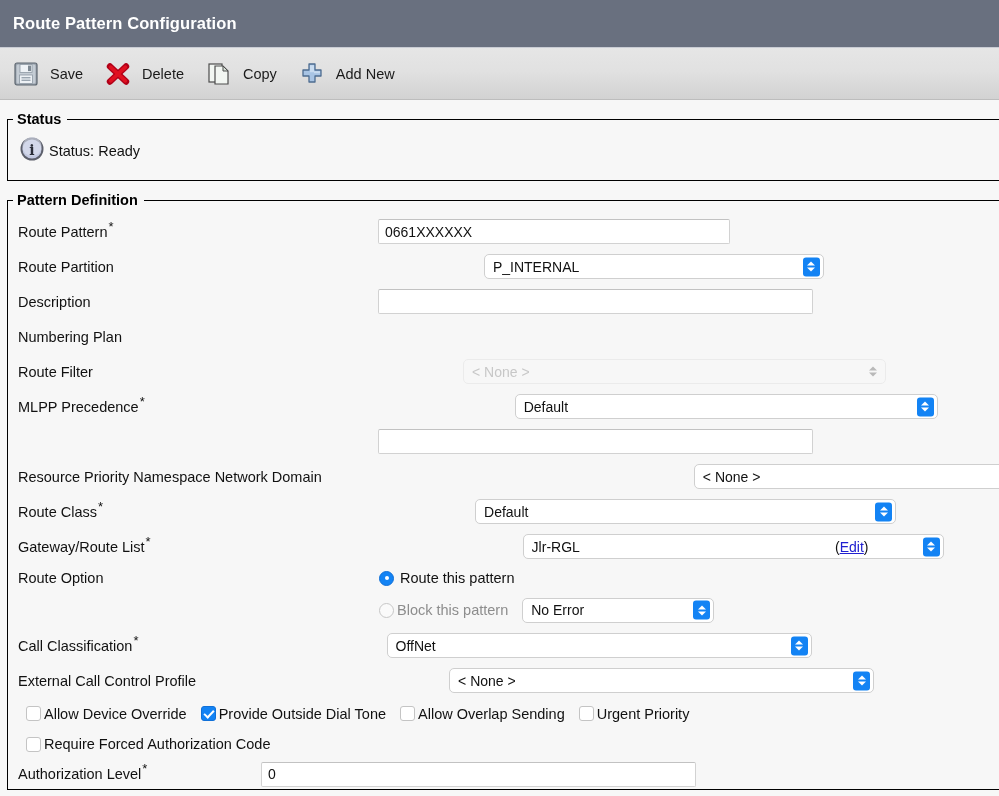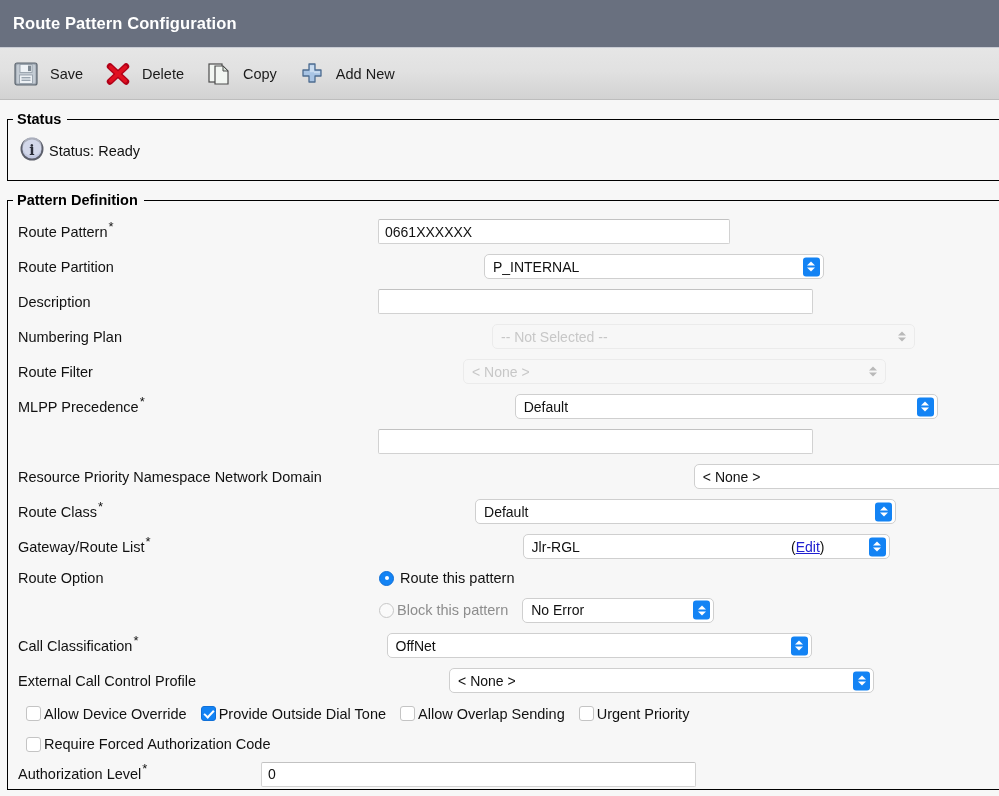--- a/index.html
+++ b/index.html
@@ -353,29 +353,20 @@
 
       <div class="row">
         <span class="lbl">Description</span>
         <span class="ctrl-col">
           <input class="txt" style="width: 435px;" type="text" value="">
         </span>
       </div>
 
       <div class="row">
         <span class="lbl">Numbering Plan</span>
-        <span class="ctrl-col sel-wrap">
-          <select class="sel disabled" style="width:423px" disabled="">
-            <option>-- Not Selected --</option>
-          </select>
-          <span class="sel-arrow dis">
-              <i class="up"></i>
-              <i class="down"></i>
-            </span>
-        </span>
       </div>
 
       <div class="row">
         <span class="lbl">Route Filter</span>
         <span class="ctrl-col sel-wrap">
           <select class="sel disabled" style="width:423px" disabled="">
             <option>&lt; None &gt;</option>
           </select>
           <span class="sel-arrow dis">
               <i class="up"></i>
@@ -422,29 +413,29 @@
           <span class="sel-arrow">
               <i class="up"></i>
               <i class="down"></i>
             </span>
         </span>
       </div>
 
       <div class="row">
         <span class="lbl"><span>Gateway/Route List</span><span class="req">*</span></span>
         <span class="ctrl-col sel-wrap" style="left:372px">
-          <select class="sel" style="width:367px">
+          <select class="sel" style="width:421px">
             <option>Jlr-RGL</option>
           </select>
           <span class="sel-arrow">
               <i class="up"></i>
               <i class="down"></i>
             </span>
         </span>
-        <span class="edit-link" style="position:absolute;left:768px"><span>(</span><a href="#">Edit</a><span>)</span></span>
+        <span class="edit-link" style="position:absolute;left:812px"><span>(</span><a href="#">Edit</a><span>)</span></span>
       </div>
 
       <div class="row" style="min-height:28px">
         <span class="lbl">Route Option</span>
         <span class="ctrl-col radio-row" style="left:371px">
           <input type="radio" name="routeopt" class="rb" checked="" style="">
           <span class="cb-lbl" style="margin-left:6px">Route this pattern</span>
         </span>
       </div>
 

